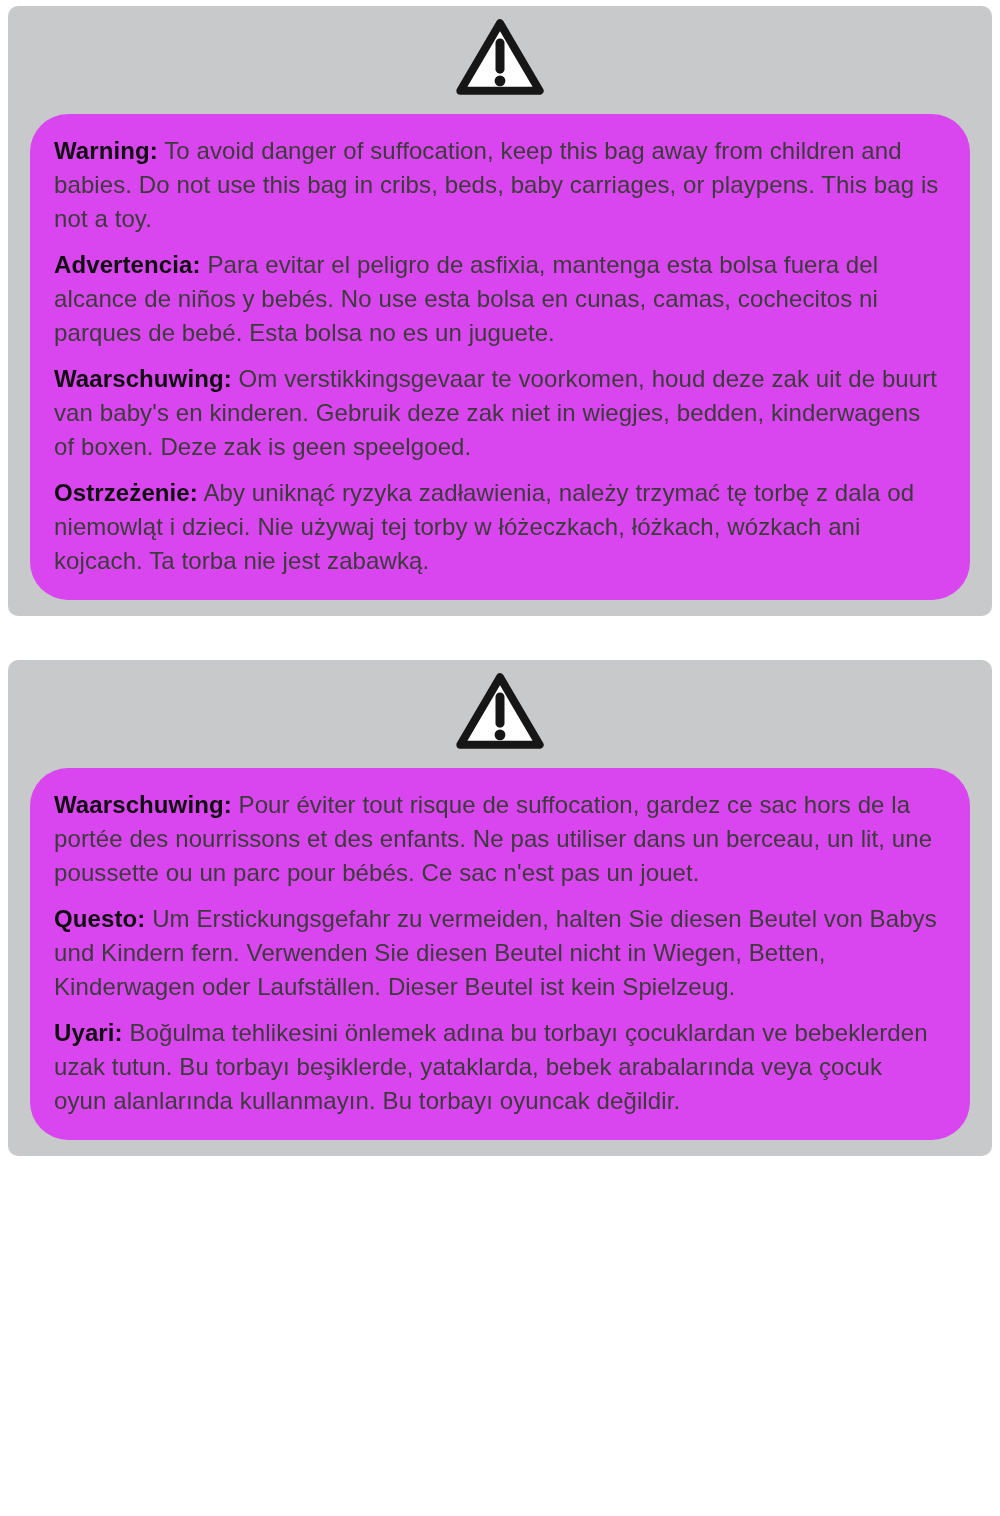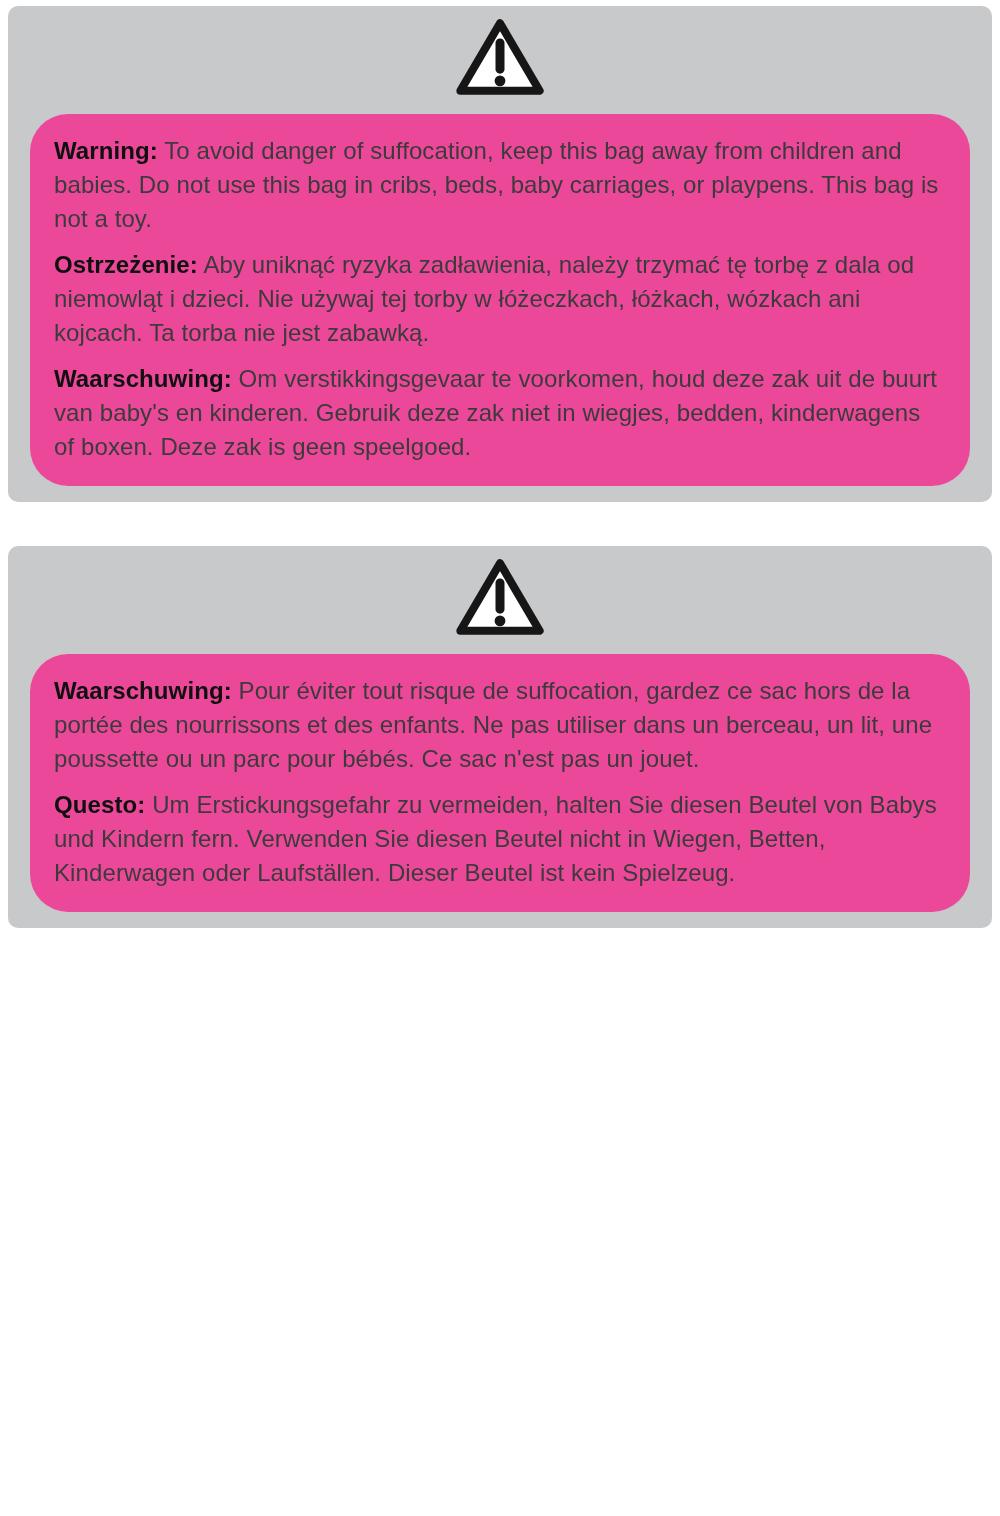--- a/index.html
+++ b/index.html
@@ -30,21 +30,21 @@
     display: flex;
     justify-content: center;
     padding-top: 8px;
   }
   .warning-icon {
     width: 90px;
     height: 86px;
     display: block;
   }
   .card {
-    background: #ec4899;
+    background: #d946ef;
     border-radius: 38px;
     margin: 14px -2px 16px -2px;
     padding: 20px 30px 22px 24px;
   }
   .card p {
     margin: 0 0 12px 0;
     font-size: 24px;
     line-height: 34px;
     color: #3b3b3b;
     letter-spacing: 0.1px;
@@ -65,32 +65,34 @@
   <section class="panel">
     <div class="icon-row">
       <svg class="warning-icon" viewBox="0 0 100 95" aria-hidden="true">
         <polygon points="50,10 94,85 6,85" fill="#ffffff" stroke="#161616" stroke-width="9" stroke-linejoin="round"></polygon>
         <line x1="50" y1="32" x2="50" y2="61" stroke="#161616" stroke-width="10" stroke-linecap="round"></line>
         <circle cx="50" cy="74" r="6" fill="#161616"></circle>
       </svg>
     </div>
     <div class="card">
       <p><strong>Warning:</strong> <span>To avoid danger of suffocation, keep this bag away from children and babies. Do not use this bag in cribs, beds, baby carriages, or playpens. This bag is not a toy.</span></p>
+      <p><strong>Advertencia:</strong> <span>Para evitar el peligro de asfixia, mantenga esta bolsa fuera del alcance de niños y bebés. No use esta bolsa en cunas, camas, cochecitos ni parques de bebé. Esta bolsa no es un juguete.</span></p>
+      <p><strong>Waarschuwing:</strong> <span>Om verstikkingsgevaar te voorkomen, houd deze zak uit de buurt van baby's en kinderen. Gebruik deze zak niet in wiegjes, bedden, kinderwagens of boxen. Deze zak is geen speelgoed.</span></p>
       <p><strong>Ostrzeżenie:</strong> <span>Aby uniknąć ryzyka zadławienia, należy trzymać tę torbę z dala od niemowląt i dzieci. Nie używaj tej torby w łóżeczkach, łóżkach, wózkach ani kojcach. Ta torba nie jest zabawką.</span></p>
-      <p><strong>Waarschuwing:</strong> <span>Om verstikkingsgevaar te voorkomen, houd deze zak uit de buurt van baby's en kinderen. Gebruik deze zak niet in wiegjes, bedden, kinderwagens of boxen. Deze zak is geen speelgoed.</span></p>
     </div>
   </section>
 
   <section class="panel">
     <div class="icon-row">
       <svg class="warning-icon" viewBox="0 0 100 95" aria-hidden="true">
         <polygon points="50,10 94,85 6,85" fill="#ffffff" stroke="#161616" stroke-width="9" stroke-linejoin="round"></polygon>
         <line x1="50" y1="32" x2="50" y2="61" stroke="#161616" stroke-width="10" stroke-linecap="round"></line>
         <circle cx="50" cy="74" r="6" fill="#161616"></circle>
       </svg>
     </div>
     <div class="card">
       <p><strong>Waarschuwing:</strong> <span>Pour éviter tout risque de suffocation, gardez ce sac hors de la portée des nourrissons et des enfants. Ne pas utiliser dans un berceau, un lit, une poussette ou un parc pour bébés. Ce sac n'est pas un jouet.</span></p>
       <p><strong>Questo:</strong> <span>Um Erstickungsgefahr zu vermeiden, halten Sie diesen Beutel von Babys und Kindern fern. Verwenden Sie diesen Beutel nicht in Wiegen, Betten, Kinderwagen oder Laufställen. Dieser Beutel ist kein Spielzeug.</span></p>
+      <p><strong>Uyari:</strong> <span>Boğulma tehlikesini önlemek adına bu torbayı çocuklardan ve bebeklerden uzak tutun. Bu torbayı beşiklerde, yataklarda, bebek arabalarında veya çocuk oyun alanlarında kullanmayın. Bu torbayı oyuncak değildir.</span></p>
     </div>
   </section>
 
 </div>
 
 </body></html>

